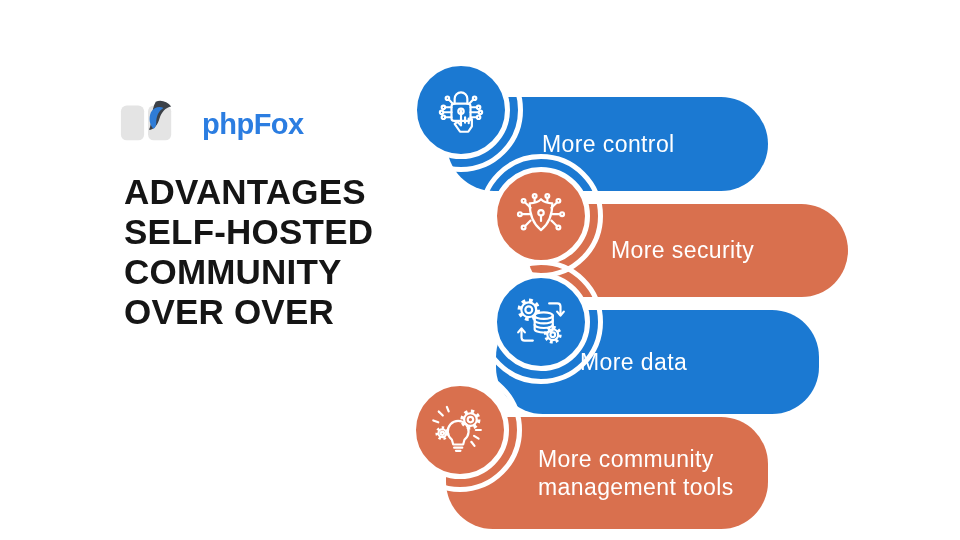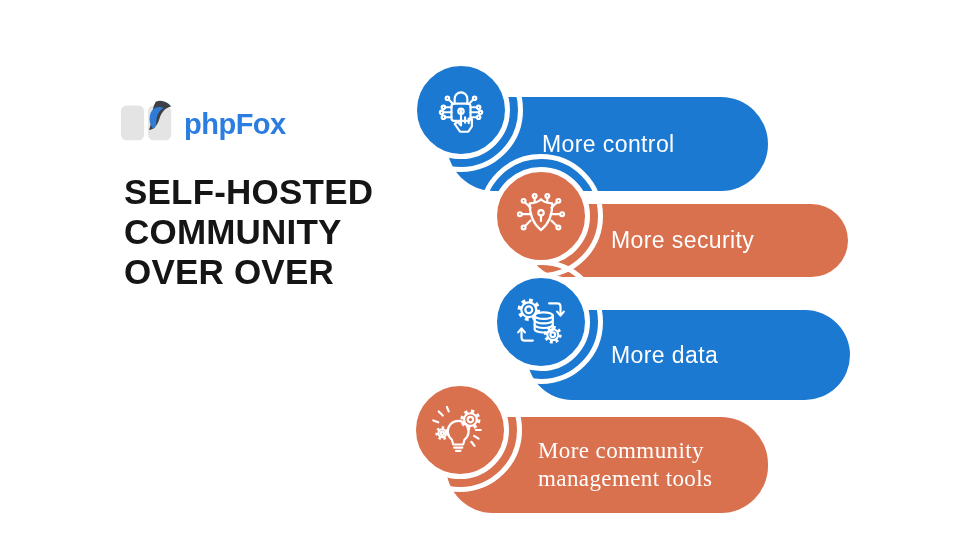--- a/index.html
+++ b/index.html
@@ -1,21 +1,21 @@
 <!DOCTYPE html>
 <html style="--blue: #1b79d2; --orange: #d9704e; --ink: #151515; --brand: #2b7de1;"><head>
 <meta charset="utf-8">
 <style>
   html,body{margin:0;padding:0;background:#fff;}
   .canvas{
     position:relative;width:960px;height:540px;background:#fff;overflow:hidden;
     font-family:"Liberation Sans",sans-serif;margin:0 auto;
   }
   
-  .logo{position:absolute;left:119px;top:97px;height:54px;display:flex;align-items:center;gap:7px;}
+  .logo{position:absolute;left:119px;top:97px;height:54px;display:flex;align-items:center;gap:25px;}
   .logo-text{font-size:29px;font-weight:bold;color:var(--brand);letter-spacing:-0.5px;}
   
   .title{
     position:absolute;left:124px;top:172px;width:290px;
     font-size:35px;line-height:40px;font-weight:800;color:var(--ink);letter-spacing:0.2px;
   }
   
   .pill{
     position:absolute;border-radius:47px;z-index:1;display:flex;align-items:center;
     color:#fff;font-size:23px;letter-spacing:0.4px;line-height:1.22;box-sizing:border-box;margin-top:34px;
@@ -29,25 +29,25 @@
   .disc{
     position:absolute;width:88px;height:88px;border-radius:50%;border:5px solid #fff;z-index:3;
     display:flex;align-items:center;justify-content:center;
   }
   .disc.blue{background:var(--blue);}
   .disc.orange{background:var(--orange);}
   .disc svg{width:58px;height:58px;}
   
   .pill.b1{left:447px;top:63px;width:321px;height:94px;padding-left:95px;}
   .arc.b1{left:399px;top:48px;}  .disc.b1{left:412px;top:61px;}
-  .pill.b2{left:527px;top:170px;width:321px;height:73px;padding-left:84px;}
+  .pill.b2{left:527px;top:170px;width:321px;height:93px;padding-left:84px;}
   .arc.b2{left:479px;top:154px;} .disc.b2{left:492px;top:167px;}
-  .pill.b3{left:527px;top:276px;width:323px;height:90px;padding-left:84px;}
+  .pill.b3{left:496px;top:276px;width:323px;height:104px;padding-left:84px;}
   .arc.b3{left:479px;top:260px;} .disc.b3{left:492px;top:273px;}
-  .pill.b4{left:446px;top:383px;width:322px;height:96px;padding-left:92px;padding-right:24px;font-family:Liberation Serif, serif;}
+  .pill.b4{left:446px;top:383px;width:322px;height:112px;padding-left:92px;padding-right:24px;}
   .arc.b4{left:398px;top:368px;} .disc.b4{left:411px;top:381px;}
   
   .lineart{stroke:#fff;fill:none;stroke-width:2.4;stroke-linecap:round;stroke-linejoin:round;}
   .teeth{stroke-linecap:butt;}
 </style>
 </head>
 <body>
 
 <div class="canvas">
 
@@ -57,20 +57,21 @@
         <rect x="2" y="8" width="24" height="36" rx="6" fill="#e4e4e4"></rect>
         <rect x="30" y="8" width="24" height="36" rx="6" fill="#e4e4e4"></rect>
         <path d="M38 4 C43 1.5 50 3.5 54 9 C48 10 44 15 42 21 C40 28 36 33 31 33 C34.5 27 33 12 38 4 Z" fill="#3c4148"></path>
         <path d="M33 15 C36 9.5 42 8.5 46 10.5 C41 13.5 38.5 19 38.5 26 C38.5 29 37.5 31 35.5 32 C31.5 28 30.5 21 33 15 Z" fill="#2f7cd6"></path>
       </svg>
     </span>
     <span class="logo-text">phpFox</span>
   </div>
 
   <div class="title">
+    <div>ADVANTAGES</div>
     <div>SELF-HOSTED</div>
     <div>COMMUNITY</div>
     <div>OVER OVER</div>
   </div>
 
   <div class="pill blue b1">
     <span>More control</span>
   </div>
   <div class="arc b1"></div>
   <div class="disc blue b1">

